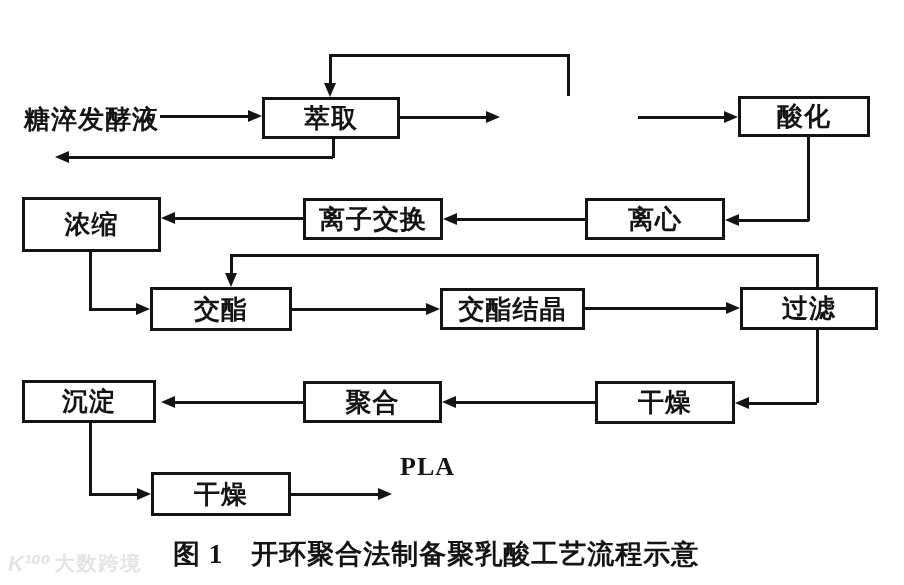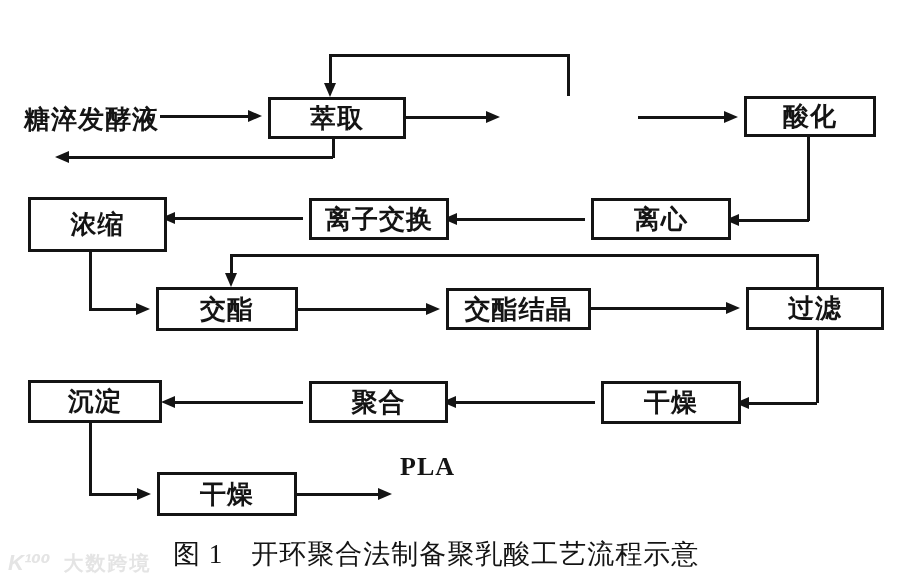--- a/index.html
+++ b/index.html
@@ -7,42 +7,41 @@
     position:relative; width:904px; height:585px; background:#ffffff;
     font-family:"Liberation Serif","DejaVu Serif",serif;
     overflow:hidden;
   }
   .box {
     position:absolute; box-sizing:border-box;
     border:3px solid #141414; background:#ffffff;
     display:flex; align-items:center; justify-content:center;
     font-size:26px; font-weight:700; color:#141414;
     letter-spacing:1px;
-    margin-left:6px;
   }
   .lbl {
     position:absolute; font-size:26px; font-weight:700; color:#141414;
     white-space:nowrap; letter-spacing:1px;
   }
   .hl { position:absolute; height:3px; background:#141414; }
   .vl { position:absolute; width:3px;  background:#141414; }
   .ar { position:absolute; width:0; height:0;
         border-left:14px solid #141414;
         border-top:6px solid transparent; border-bottom:6px solid transparent; }
   .al { position:absolute; width:0; height:0;
         border-right:14px solid #141414;
         border-top:6px solid transparent; border-bottom:6px solid transparent; }
   .ad { position:absolute; width:0; height:0;
         border-top:14px solid #141414;
         border-left:6px solid transparent; border-right:6px solid transparent; }
   #caption { position:absolute; left:0; top:536px; width:872px; text-align:center;
-    font-size:27px; font-weight:400; color:#141414; letter-spacing:1px; }
+    font-size:27px; font-weight:700; color:#141414; letter-spacing:1px; }
   #watermark {
-    position:absolute; left:8px; top:550px; display:flex; align-items:flex-start;
-    gap:13px; color:#e4e4e4; font-family:"Liberation Sans","DejaVu Sans",sans-serif;
+    position:absolute; left:8px; top:550px; display:flex; align-items:center;
+    gap:4px; color:#e4e4e4; font-family:"Liberation Sans","DejaVu Sans",sans-serif;
     user-select:none;
   }
   #watermark .wm-logo { font-size:22px; font-weight:700; font-style:italic; }
   #watermark .wm-text { font-size:20px; font-weight:700; letter-spacing:2px; }
 </style>
 </head>
 <body>
 
 <div id="stage">
 

